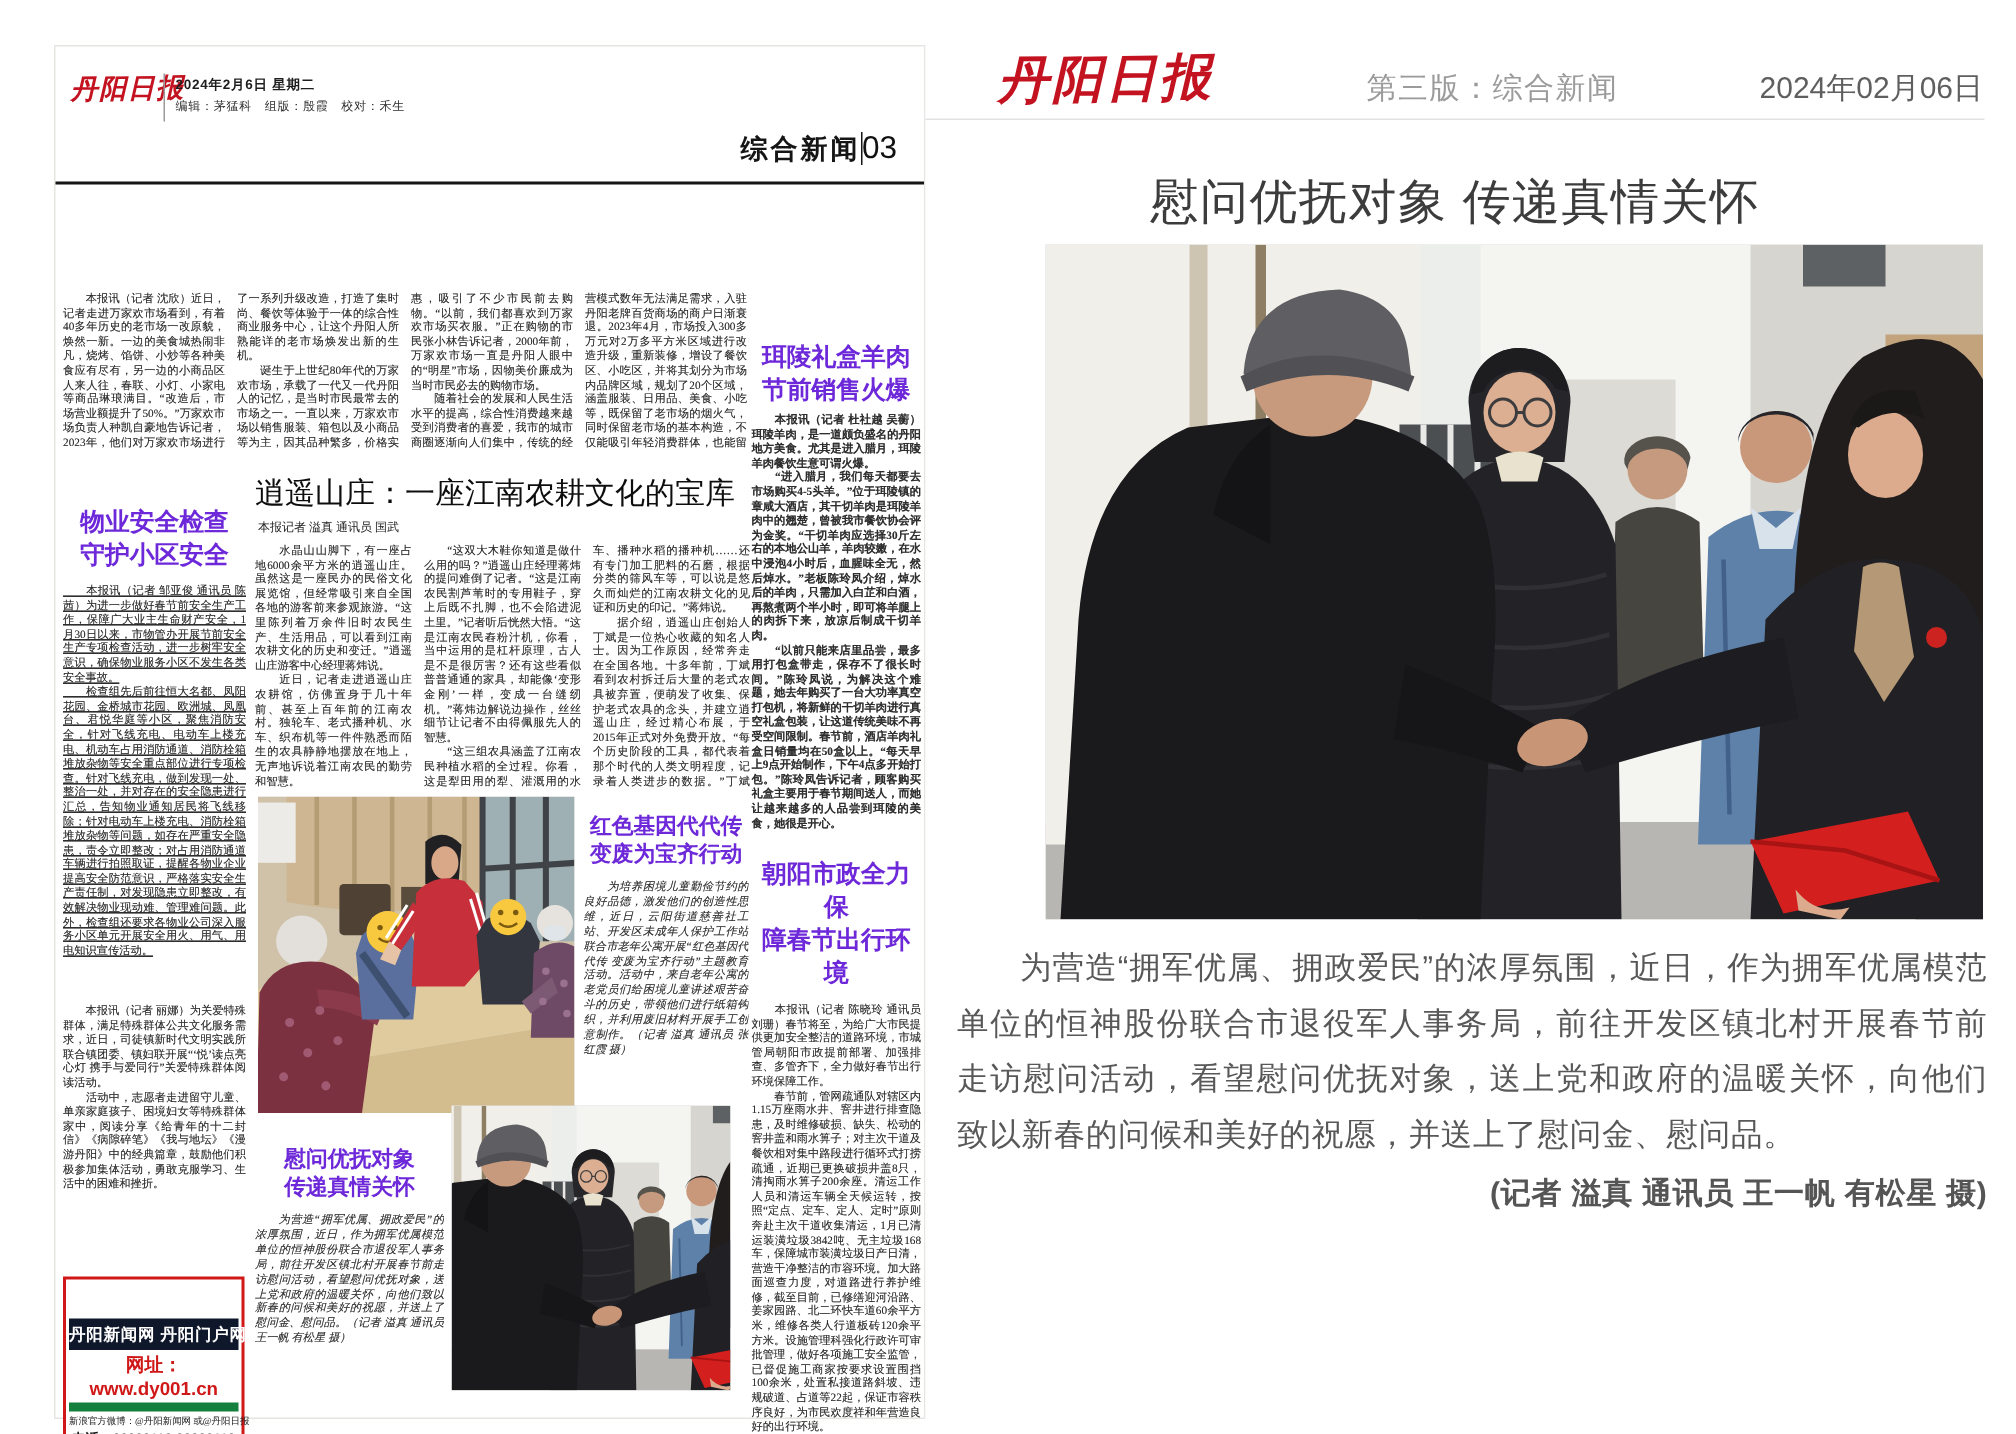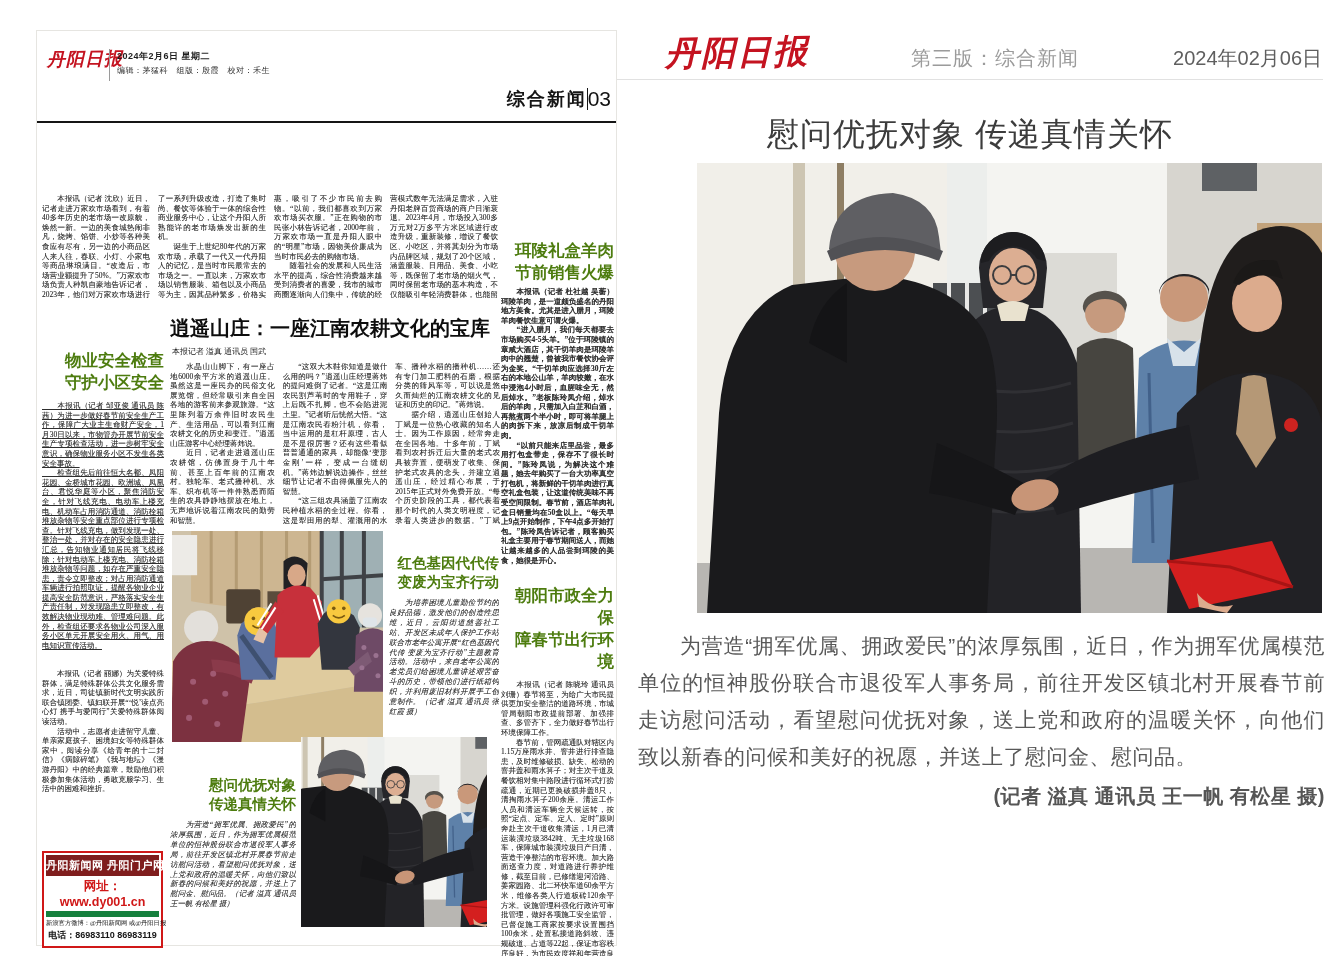--- a/index.html
+++ b/index.html
@@ -7,48 +7,48 @@
        font-family:"Liberation Serif", serif;color:#2a2a2a;}
   .abs{position:absolute;}
   
   .np-page{left:36px;top:30px;width:581px;height:916px;background:#fff;
            border:1px solid #e6e5e1;box-sizing:border-box;}
   .np-logo{left:10px;top:16px;font-family:"Liberation Serif",serif;font-style:italic;
            font-weight:900;font-size:18px;color:#c41320;letter-spacing:1px;transform:rotate(-1deg);}
   .np-mast-div{left:72px;top:18px;width:1px;height:32px;background:#9a9a9a;}
   .np-date1{left:80px;top:19px;font-size:9px;font-weight:700;color:#1d1d1d;letter-spacing:.5px;font-family:"Liberation Sans",sans-serif;}
   .np-date2{left:80px;top:34px;font-size:8px;color:#2e2e2e;letter-spacing:.5px;font-family:"Liberation Sans",sans-serif;}
-  .np-section{right:5px;top:56px;display:flex;align-items:flex-end;gap:0;}
+  .np-section{right:18px;top:56px;display:flex;align-items:flex-end;gap:0;}
   .np-section .sec{font-size:18px;font-weight:900;font-family:"Liberation Serif",serif;color:#151515;letter-spacing:2px;}
   .np-section .bar{width:1px;height:22px;background:#151515;align-self:center;}
   .np-section .no{font-size:21px;font-weight:400;font-family:"Liberation Sans",sans-serif;color:#111;}
   .np-rule{left:0;top:90px;width:579px;height:2px;background:#151515;}
   .np-headline1{left:4px;top:102px;width:571px;text-align:center;white-space:nowrap;
      font-family:"Liberation Sans",sans-serif;font-weight:900;font-size:38px;color:#0c0c0c;letter-spacing:-1px;}
   .smallbody{font-size:7.5px;line-height:9.6px;text-align:justify;white-space:pre-line;
      color:#2e2e2e;overflow:hidden;text-shadow:0 0 .4px rgba(40,40,40,.45);}
   .kai{font-style:italic;color:#333;}
   .np-lead-body{left:5px;top:163px;width:456px;height:113px;column-count:4;column-gap:8px;}
-  .colhead{font-family:"Liberation Sans",sans-serif;font-weight:900;color:#4d7c0f;
-     text-align:right;white-space:pre-line;margin-top:12px;}
+  .colhead{font-family:"Liberation Sans",sans-serif;font-weight:900;color:#6d28d9;
+     text-align:center;white-space:pre-line;}
   .h17{font-size:16.5px;line-height:22px;}
   .h15{font-size:14.5px;line-height:19px;}
   .art-wuye{left:5px;top:306px;width:122px;}
   .art-wuye .smallbody{margin-top:8px;height:252px;text-decoration:underline;}
   .art-yuedu{left:5px;top:631px;width:122px;}
   .art-yuedu .smallbody{margin-top:7px;height:142px;}
   .promo{left:5px;top:820px;width:113px;border:2px solid #d01818;background:#fff;padding:2px;}
-  .promo .banner{background:#7f1d1d;color:#fff;font-family:"Liberation Sans",sans-serif;
-     font-weight:900;font-size:11px;text-align:center;padding:3px 0;letter-spacing:.5px;white-space:nowrap;}
+  .promo .banner{background:#0f172a;color:#fff;font-family:"Liberation Sans",sans-serif;
+     font-weight:900;font-size:11px;text-align:center;padding:3px 0;letter-spacing:.5px;white-space:nowrap;margin-top:24px;}
   .promo .url{color:#d01818;font-family:"Liberation Sans",sans-serif;font-weight:900;
      font-size:12.5px;text-align:center;padding:2px 0;border-bottom:6px solid #15803d;}
   .promo .weibo{font-size:6.3px;color:#151515;text-align:center;padding-top:2px;white-space:nowrap;}
   .promo .tel{font-size:9px;font-weight:700;color:#151515;text-align:center;padding:1px 0 2px;font-family:"Liberation Sans",sans-serif;}
   .art-xiaoyao{left:133px;top:284px;width:330px;}
-  .art-xiaoyao .xh{font-family:"Liberation Sans",sans-serif;font-weight:700;font-size:20px;
+  .art-xiaoyao .xh{font-family:"Liberation Sans",sans-serif;font-weight:400;font-size:20px;
      color:#0d0d0d;white-space:nowrap;letter-spacing:0;}
   .art-xiaoyao .xby{font-size:8px;color:#222;margin:4px 0 5px 2px;}
   .art-xiaoyao .smallbody{width:330px;height:164px;column-count:3;column-gap:8px;}
   .photo-frame{overflow:hidden;background:#ddd;}
   .np-photo-children{left:135px;top:500px;width:211px;height:211px;}
   .art-hongse{left:352px;top:511px;width:110px;}
   .art-hongse .smallbody{margin-top:6px;height:146px;line-height:9.9px;}
   .art-weiwen{left:133px;top:733px;width:126px;}
   .art-weiwen .smallbody{margin-top:6px;height:128px;line-height:9.9px;}
   .np-photo-handshake{left:264px;top:706px;width:186px;height:190px;}

